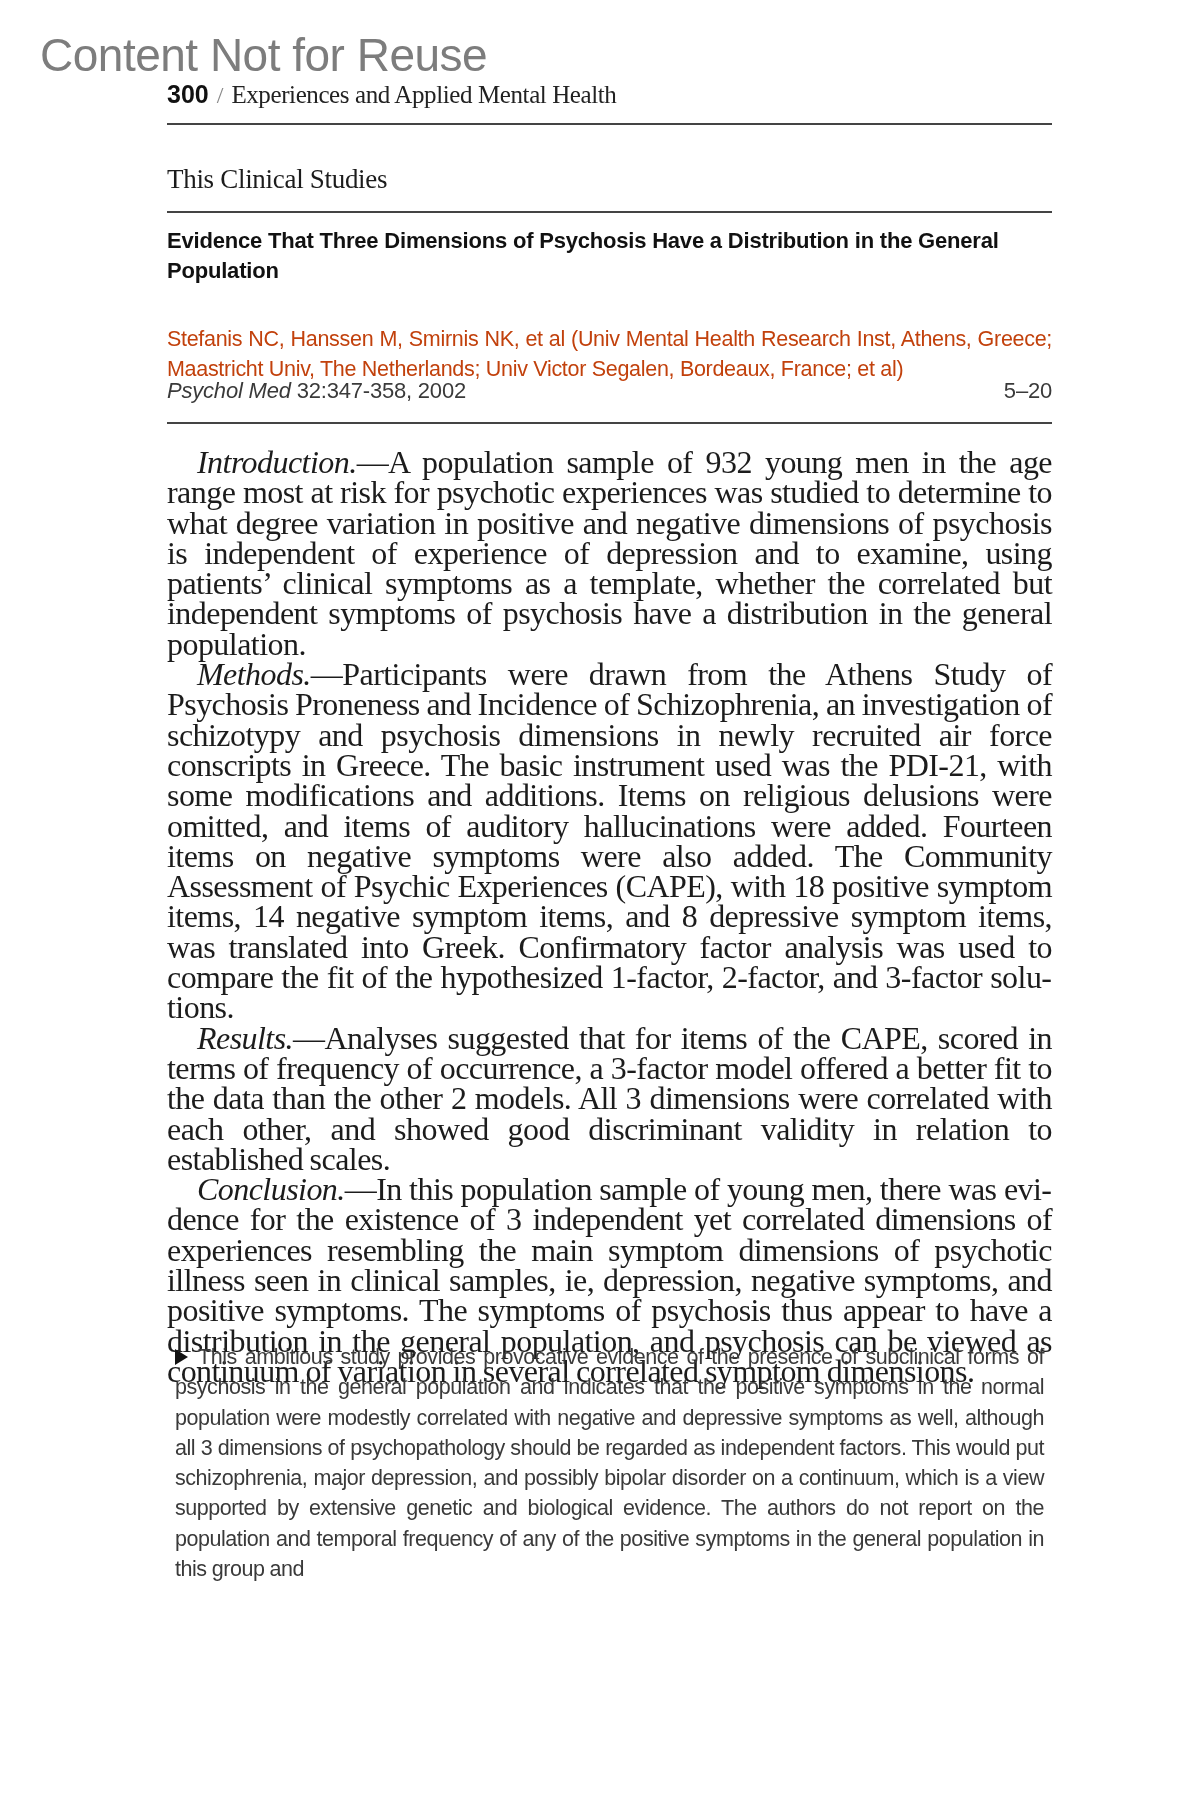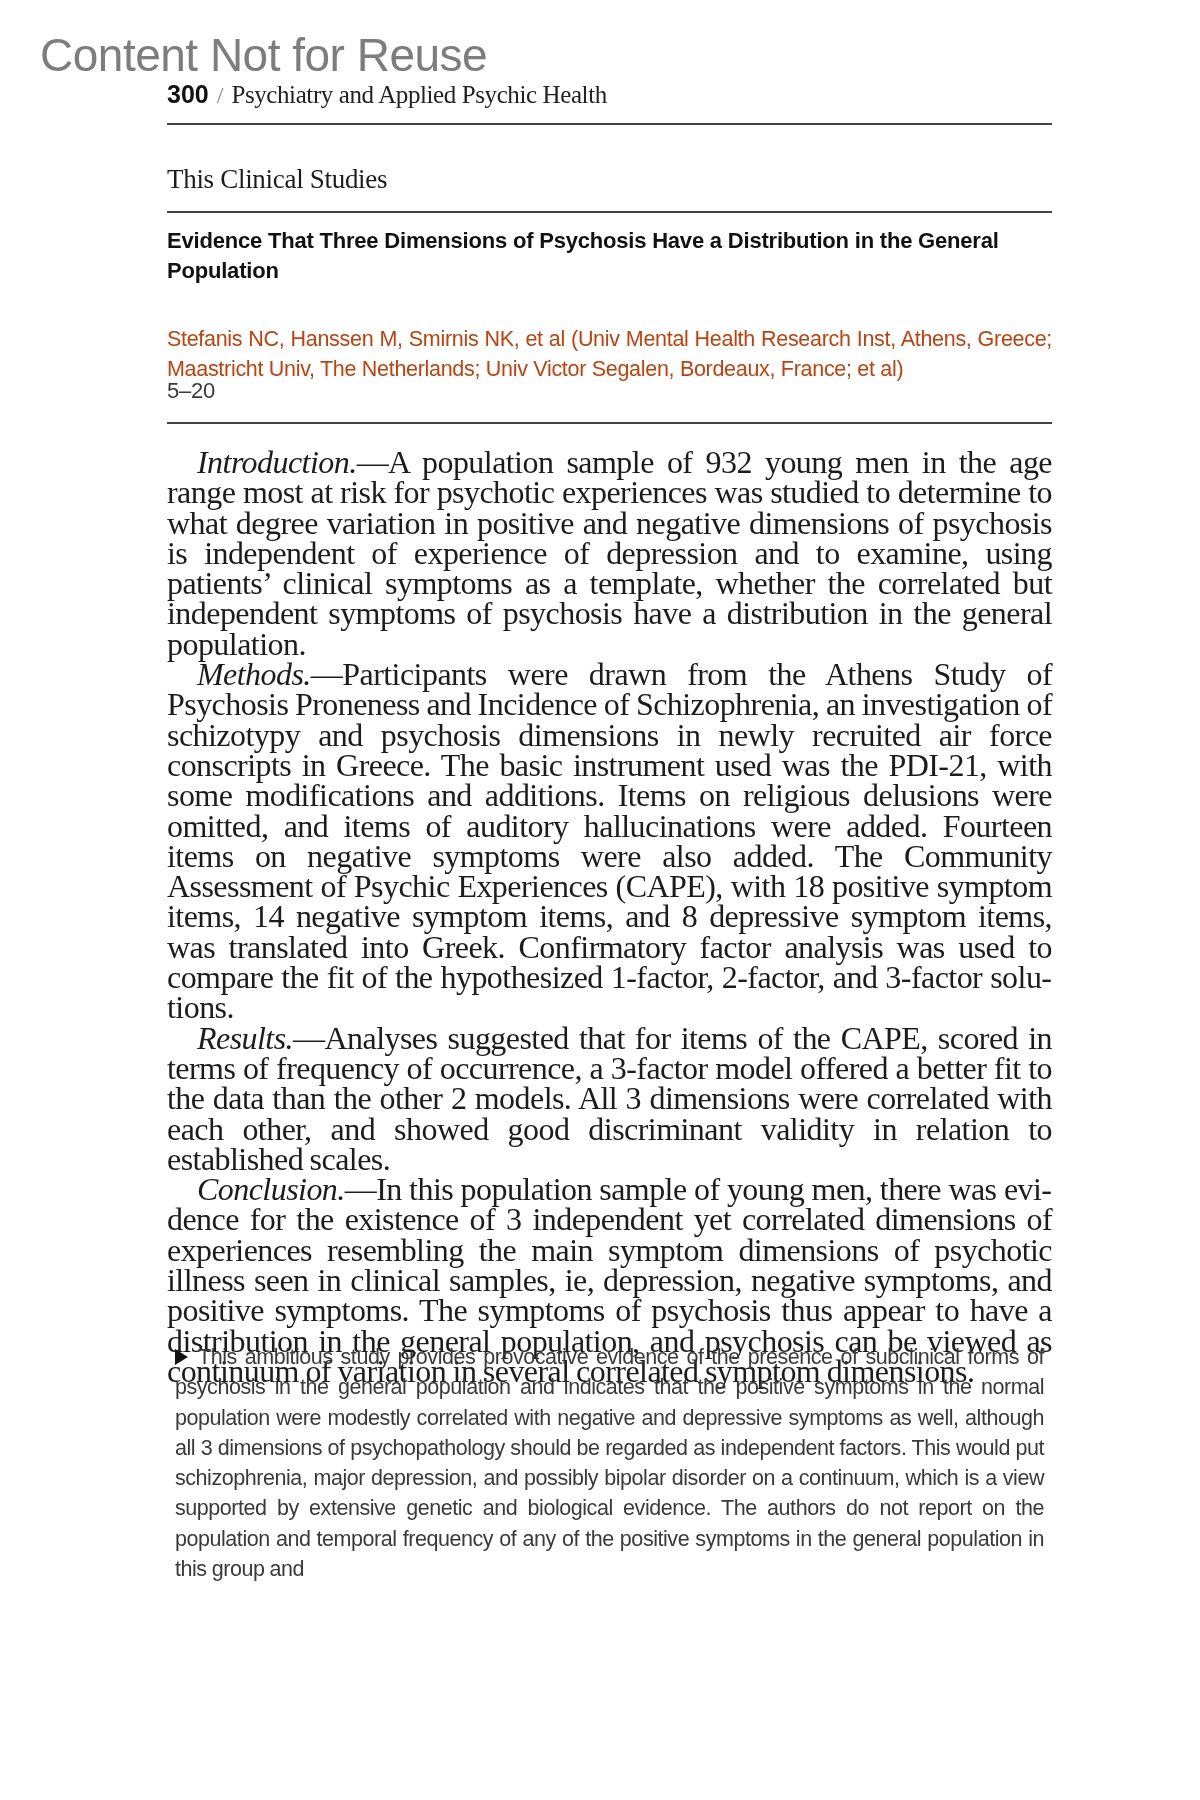--- a/index.html
+++ b/index.html
@@ -164,34 +164,35 @@
     }
   </style>
 </head>
 <body>
 
 <div class="watermark">Content Not for Reuse</div>
 
 <div class="page">
 
   <div class="running-head">
-    <span class="pnum">300</span><span class="slash">/</span><span class="jtitle">Psychiatry and Applied Psychic Health</span>
+    <span class="pnum">300</span><span class="slash">/</span><span class="jtitle">Experiences and Applied Mental Health</span>
   </div>
 
   <div class="rule r1"></div>
 
   <div class="section-title">This Clinical Studies</div>
 
   <div class="rule r2"></div>
 
   <div class="article-title">Evidence That Three Dimensions of Psychosis Have a Distribution in the General Population</div>
 
   <div class="authors">Stefanis NC, Hanssen M, Smirnis NK, et al (Univ Mental Health Research Inst, Athens, Greece; Maastricht Univ, The Netherlands; Univ Victor Segalen, Bor­deaux, France; et al)</div>
 
   <div class="citation">
+    <span><span class="jname">Psychol Med</span><span> 32:347-358, 2002</span></span>
     <span>5–20</span>
   </div>
 
   <div class="rule r3"></div>
 
   <div class="abstract">
     <p><span class="lead">Introduction.</span><span>—A population sample of 932 young men in the age range most at risk for psychotic experiences was studied to determine to what de­gree variation in positive and negative dimensions of psychosis is indepen­dent of experience of depression and to examine, using patients’ clinical symptoms as a template, whether the correlated but independent symptoms of psychosis have a distribution in the general population.</span></p>
     <p><span class="lead">Methods.</span><span>—Participants were drawn from the Athens Study of Psychosis Proneness and Incidence of Schizophrenia, an investigation of schizotypy and psychosis dimensions in newly recruited air force conscripts in Greece. The basic instrument used was the PDI-21, with some modifications and ad­ditions. Items on religious delusions were omitted, and items of auditory hal­lucinations were added. Fourteen items on negative symptoms were also added. The Community Assessment of Psychic Experiences (CAPE), with 18 positive symptom items, 14 negative symptom items, and 8 depressive symp­tom items, was translated into Greek. Confirmatory factor analysis was used to compare the fit of the hypothesized 1-factor, 2-factor, and 3-factor solu­tions.</span></p>
     <p><span class="lead">Results.</span><span>—Analyses suggested that for items of the CAPE, scored in terms of frequency of occurrence, a 3-factor model offered a better fit to the data than the other 2 models. All 3 dimensions were correlated with each other, and showed good discriminant validity in relation to established scales.</span></p>
     <p><span class="lead">Conclusion.</span><span>—In this population sample of young men, there was evi­dence for the existence of 3 independent yet correlated dimensions of expe­riences resembling the main symptom dimensions of psychotic illness seen in clinical samples, ie, depression, negative symptoms, and positive symptoms. The symptoms of psychosis thus appear to have a distribution in the general population, and psychosis can be viewed as continuum of variation in sev­eral correlated symptom dimensions.</span></p>

